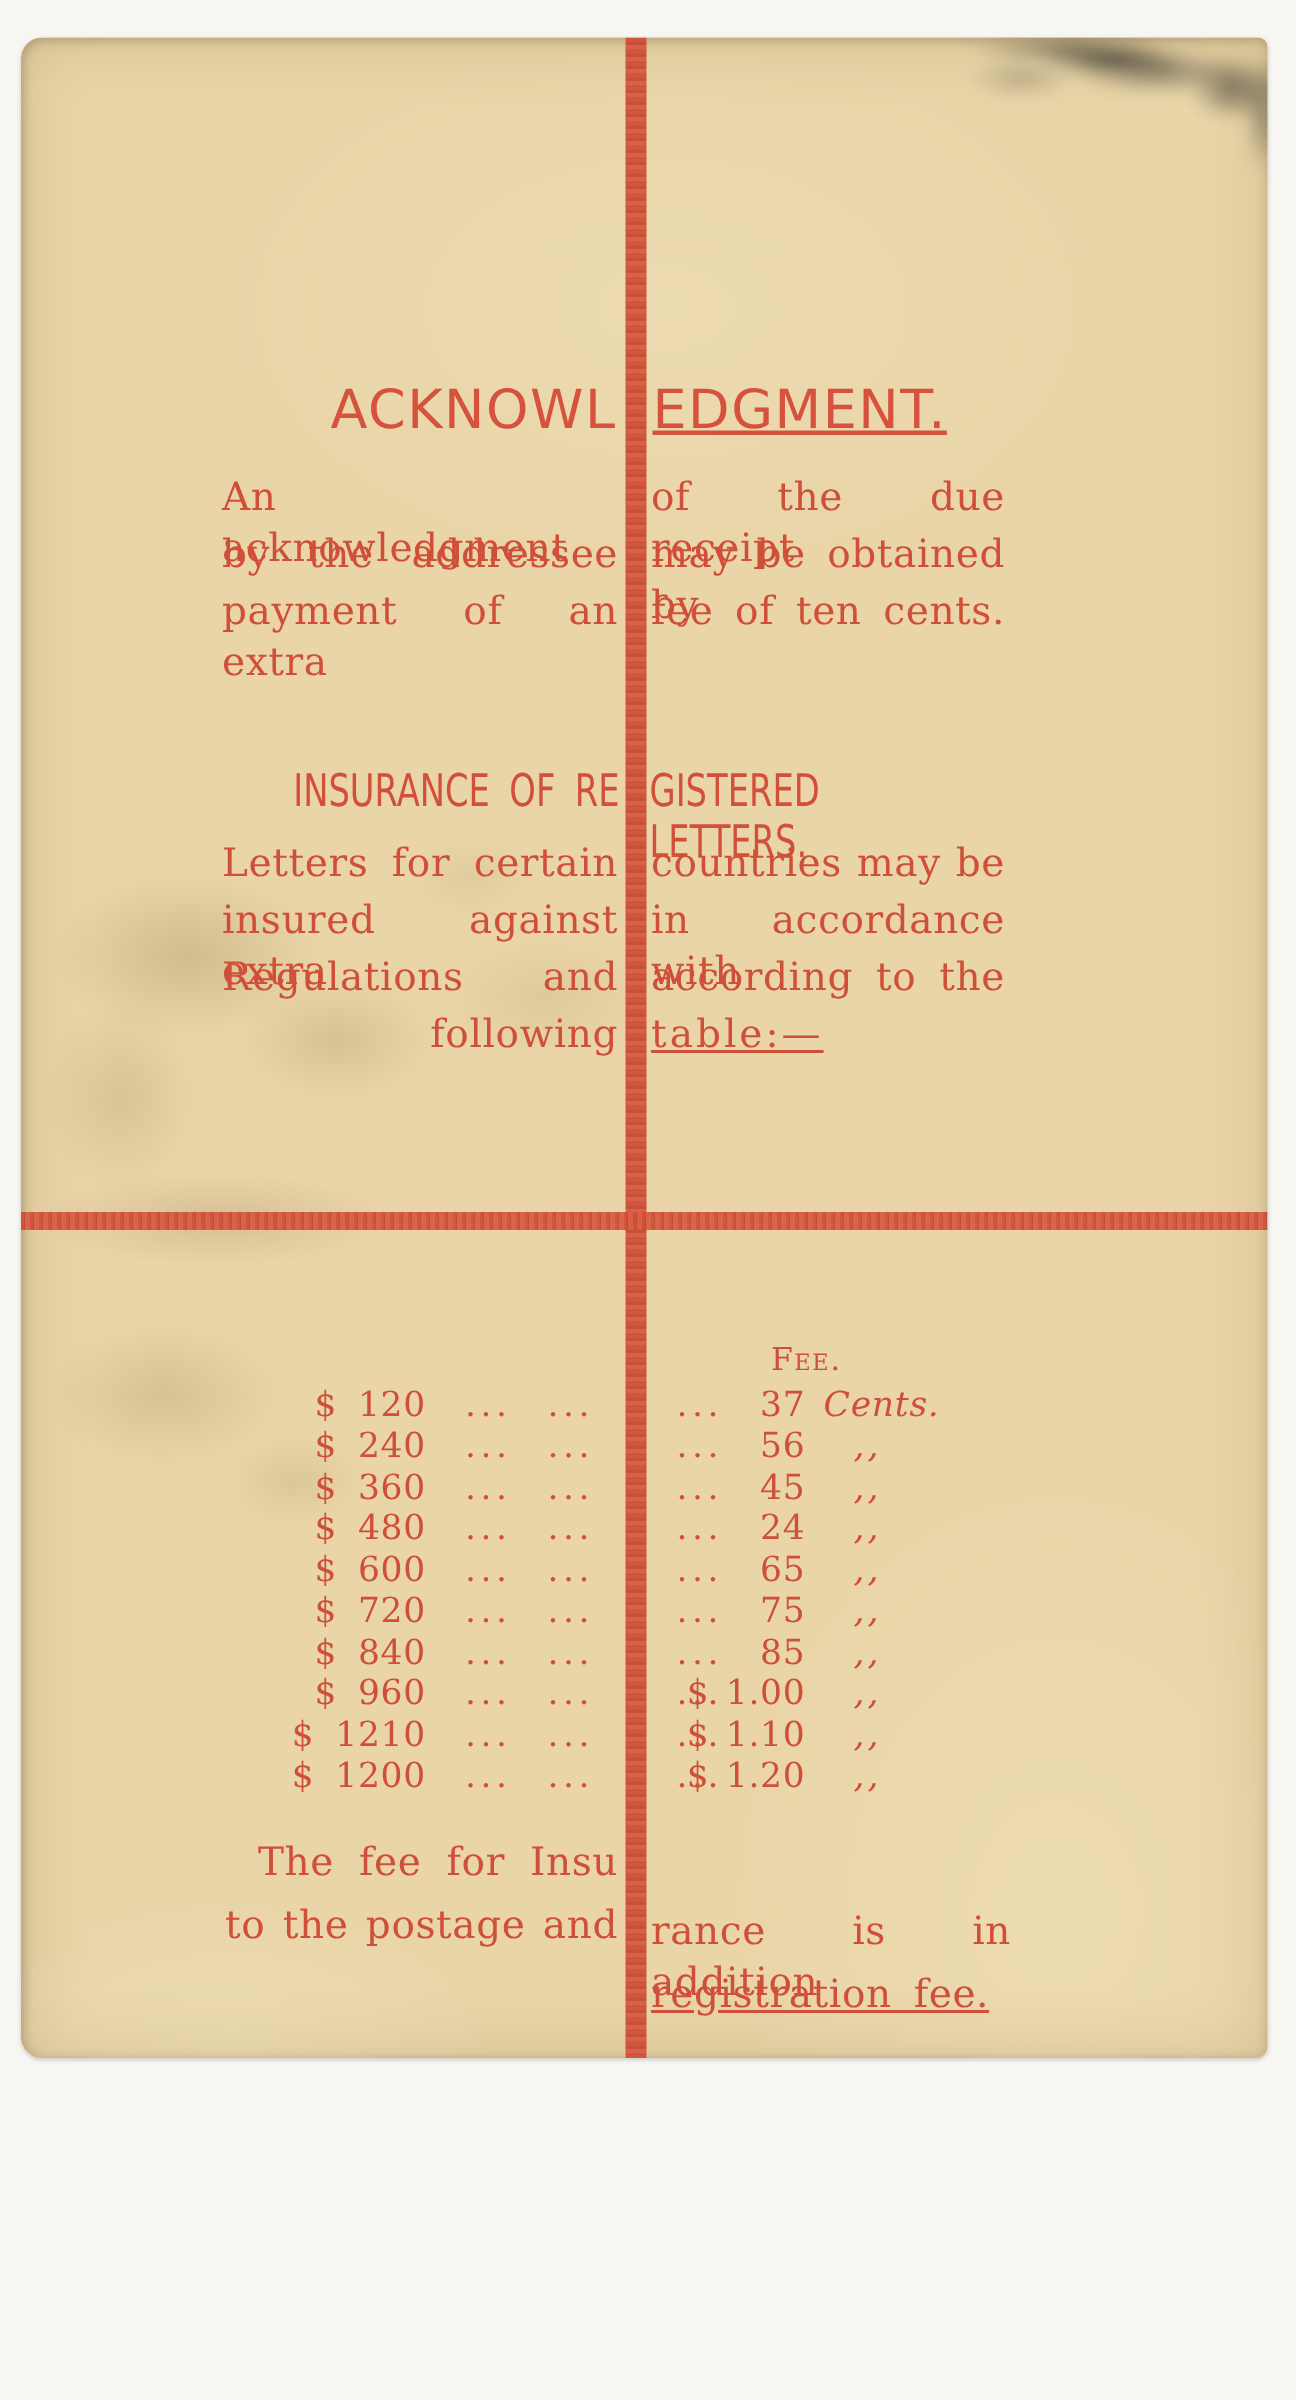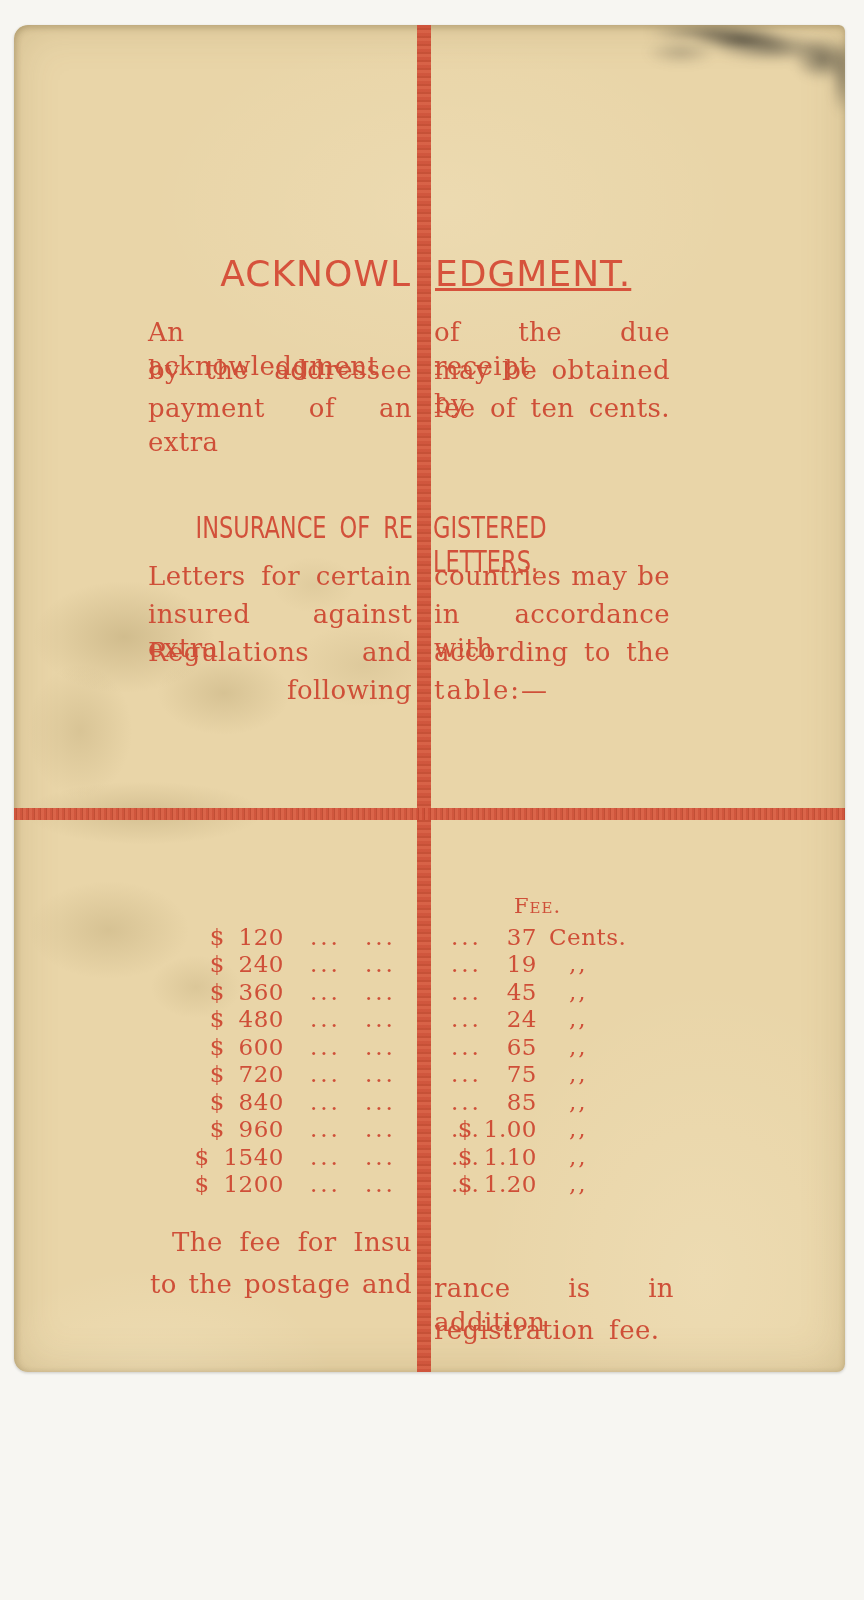--- a/index.html
+++ b/index.html
@@ -65,32 +65,32 @@
   .title-row .cl{right:434px;width:300px;text-align:right;}
   .title-row .cr{left:421px;width:380px;text-align:left;text-decoration:underline;}
 
   .body-row{font-size:26px;line-height:34px;letter-spacing:0.4px;}
 
   .head-row{top:486px;font-family:"DejaVu Sans",sans-serif;font-size:30px;line-height:34px;color:#d2503a;}
   .head-row .cl{right:432px;width:290px;transform:scaleX(0.75);transform-origin:100% 50%;}
   .head-row .cr{left:419px;width:292px;transform:scaleX(0.75);transform-origin:0 50%;}
 
   .align-r{text-align:center;text-align-last:right !important;}
-  .align-l{text-align:right;text-align-last:left !important;}
+  .align-l{text-align:right;text-align-last:left !important;text-decoration:underline;}
 
   .fee-head{position:absolute;left:500px;top:869px;color:#cf4f38;
     font-variant:small-caps;font-size:21px;letter-spacing:1px;line-height:24px;}
 
   .frow{position:absolute;left:0;width:831px;height:27px;color:#cf4f38;
     font-size:23px;line-height:27px;letter-spacing:0.5px;}
   .amt{position:absolute;right:561px;width:160px;text-align:right;word-spacing:6px;}
   .dots{position:absolute;letter-spacing:3px;}
   .d1{left:296px;} .d2{left:351px;} .d3{left:437px;}
   .feeval{position:absolute;right:308px;width:110px;text-align:right;word-spacing:3px;}
-  .unit{position:absolute;left:535px;width:100px;}
+  .unit{position:absolute;left:535px;width:100px;font-style:italic;}
   .unit.ditto{padding-left:20px;letter-spacing:2px;}
 
   .f1 .cl{right:433px;width:240px;}
   .f2 .cl{right:433px;width:262px;}
   .f1 .cr,.f2 .cr{left:420px;width:240px;margin-top:46px;}
   .spread{word-spacing:6px;}
 
   .pencil{position:absolute;left:12px;top:1512px;}
 </style>
 </head>
@@ -150,21 +150,21 @@
     <span class="dots d2">...</span>
     <span class="dots d3">...</span>
     <span class="feeval">37</span>
     <span class="unit">Cents.</span>
   </div>
   <div class="frow" style="top:926px">
     <span class="amt">$ 240</span>
     <span class="dots d1">...</span>
     <span class="dots d2">...</span>
     <span class="dots d3">...</span>
-    <span class="feeval">19</span>
+    <span class="feeval">56</span>
     <span class="unit ditto">,,</span>
   </div>
   <div class="frow" style="top:954px">
     <span class="amt">$ 360</span>
     <span class="dots d1">...</span>
     <span class="dots d2">...</span>
     <span class="dots d3">...</span>
     <span class="feeval">45</span>
     <span class="unit ditto">,,</span>
   </div>
@@ -202,21 +202,21 @@
   </div>
   <div class="frow" style="top:1091px">
     <span class="amt">$ 960</span>
     <span class="dots d1">...</span>
     <span class="dots d2">...</span>
     <span class="dots d3">...</span>
     <span class="feeval">$ 1.00</span>
     <span class="unit ditto">,,</span>
   </div>
   <div class="frow" style="top:1119px">
-    <span class="amt">$ 1540</span>
+    <span class="amt">$ 1210</span>
     <span class="dots d1">...</span>
     <span class="dots d2">...</span>
     <span class="dots d3">...</span>
     <span class="feeval">$ 1.10</span>
     <span class="unit ditto">,,</span>
   </div>
   <div class="frow" style="top:1146px">
     <span class="amt">$ 1200</span>
     <span class="dots d1">...</span>
     <span class="dots d2">...</span>

